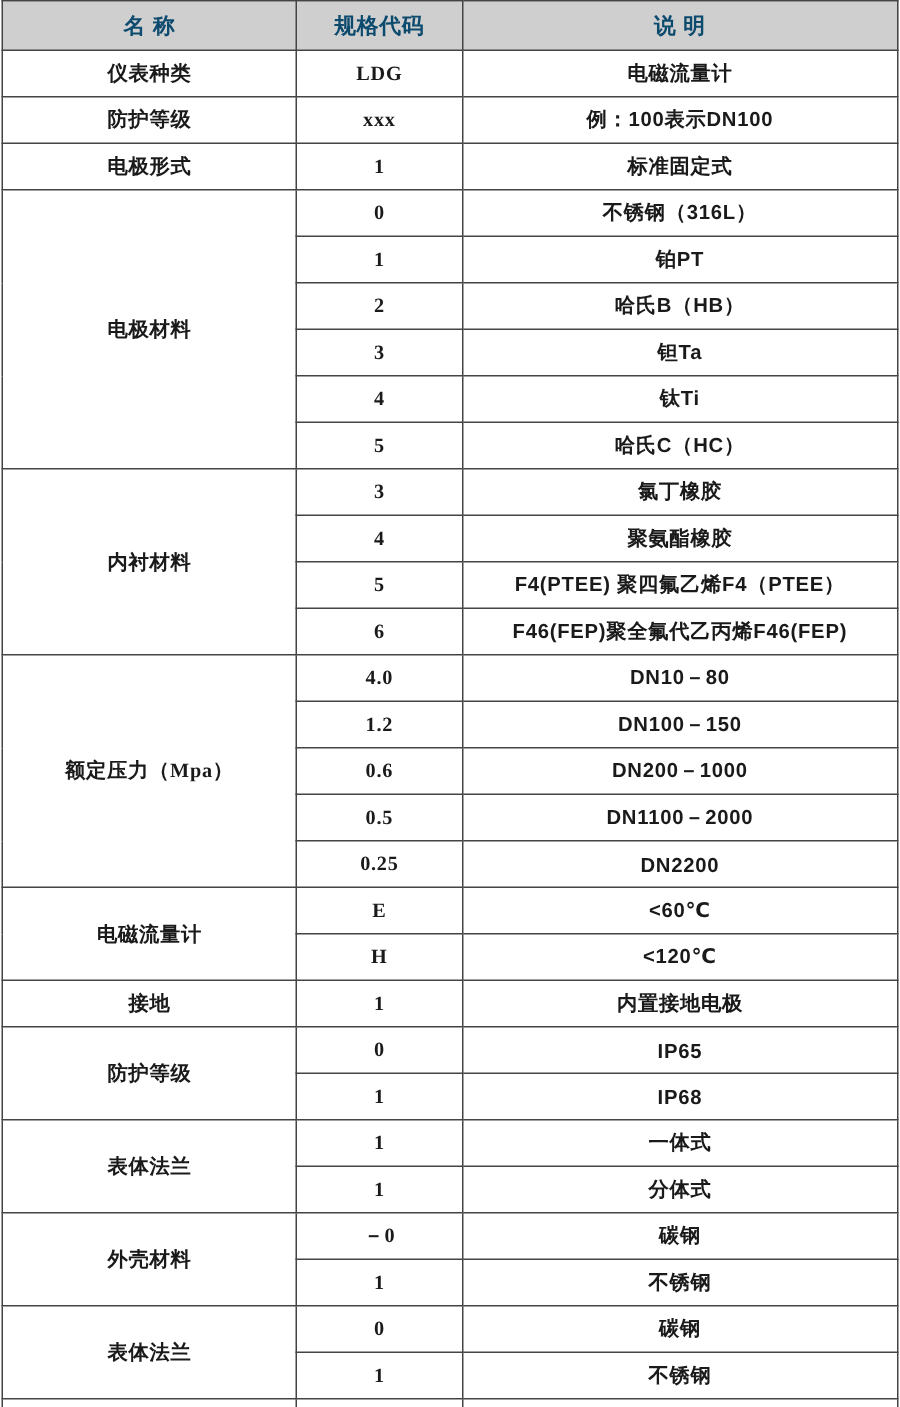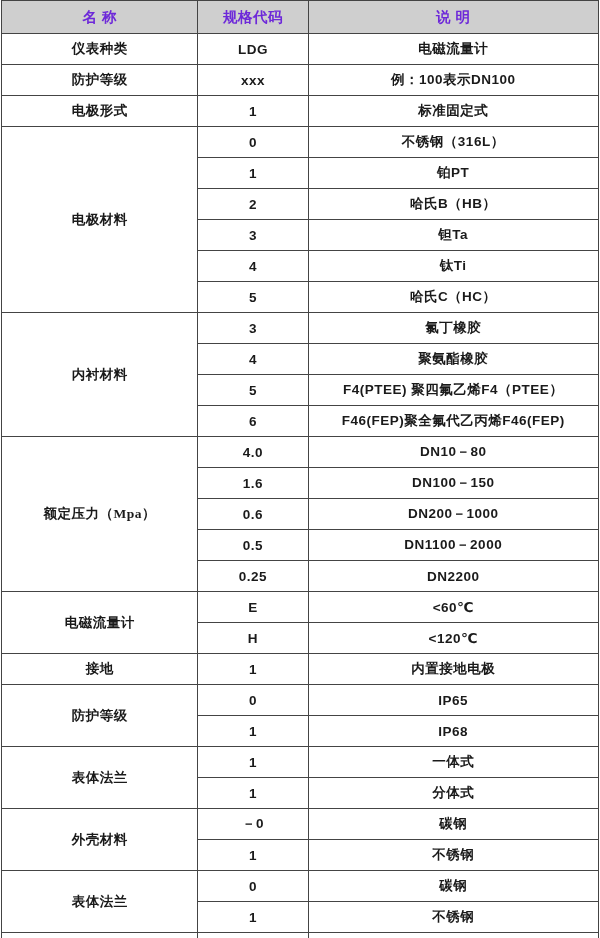--- a/index.html
+++ b/index.html
@@ -23,37 +23,37 @@
     border: 1px solid #444;
     text-align: center;
     vertical-align: middle;
     font-weight: bold;
     letter-spacing: 0.5px;
   }
   #spec-table thead th {
     background: #cfcfcf;
     height: 30px;
     font-size: 14.5px;
-    color: #6d28d9;
+    color: #0c4a6e;
   }
   #spec-table tbody td {
     height: 28px;
     font-size: 13.5px;
   }
   .col-name { width: 196px; }
   .col-code { width: 110px; }
   .col-desc { width: 290px; }
 
   td.name-cell {
     font-size: 14px;
     letter-spacing: 1px;
     font-family: Liberation Serif, serif;
   }
   td.code-cell {
-    font-family: Liberation Sans, sans-serif;
+    font-family: Liberation Serif, serif;
     font-size: 13px;
     letter-spacing: 1.5px;
   }
   td.desc-cell {
     font-size: 13px;
     letter-spacing: 0.6px;
   }
   td.desc-small {
     font-size: 12px;
     letter-spacing: 0.2px;
@@ -132,21 +132,21 @@
       <tr>
         <td class="code-cell">6</td>
         <td class="desc-cell desc-small">F46(FEP)聚全氟代乙丙烯F46(FEP)</td>
       </tr>
       <tr>
         <td class="name-cell" rowspan="5">额定压力（Mpa）</td>
         <td class="code-cell">4.0</td>
         <td class="desc-cell">DN10－80</td>
       </tr>
       <tr>
-        <td class="code-cell">1.6</td>
+        <td class="code-cell">1.2</td>
         <td class="desc-cell">DN100－150</td>
       </tr>
       <tr>
         <td class="code-cell">0.6</td>
         <td class="desc-cell">DN200－1000</td>
       </tr>
       <tr>
         <td class="code-cell">0.5</td>
         <td class="desc-cell">DN1100－2000</td>
       </tr>

